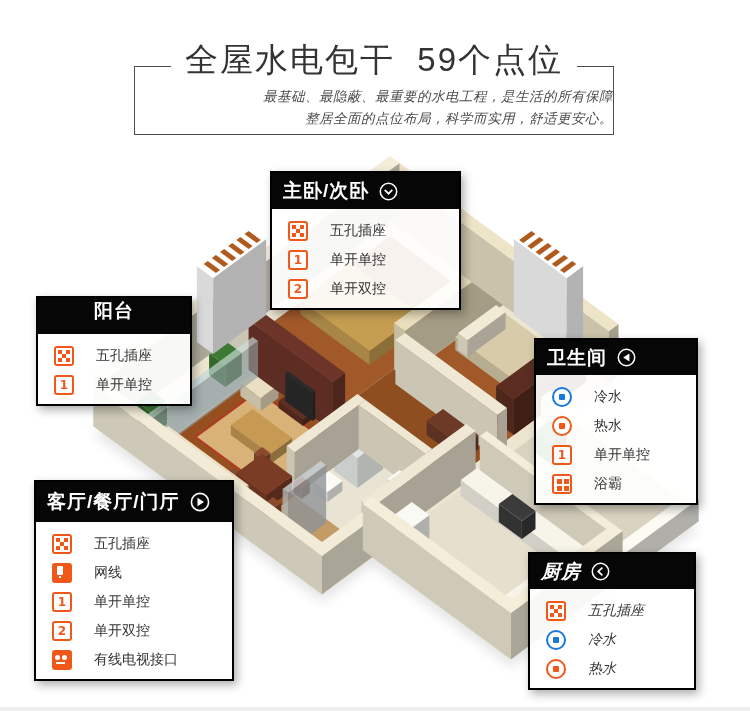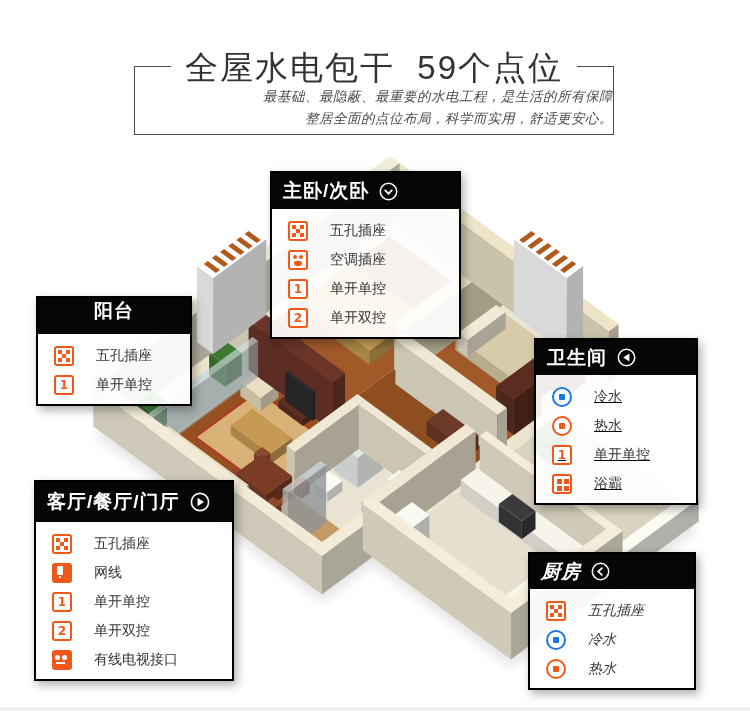--- a/index.html
+++ b/index.html
@@ -5,41 +5,41 @@
   html,body{margin:0;padding:0;background:#fff;}
   .canvas{position:relative;width:750px;height:711px;background:#ffffff;overflow:hidden;
           font-family:"Liberation Sans","DejaVu Sans",sans-serif;}
   svg.fp{position:absolute;left:0;top:0;}
 
   
   .hframe{position:absolute;left:134px;top:66px;width:478px;height:68px;
           border-left:1px solid #4d4d4d;border-right:1px solid #4d4d4d;border-bottom:1px solid #4d4d4d;}
   .hframe .tick{position:absolute;top:0;width:36px;border-top:1px solid #4d4d4d;}
   .hframe .tl{left:0;} .hframe .tr{right:0;}
-  .hframe h1{position:absolute;top:-28px;left:0;right:0;margin:8px;text-align:center;
+  .hframe h1{position:absolute;top:-28px;left:0;right:0;margin:0;text-align:center;
              font-size:33px;font-weight:400;color:#333;letter-spacing:2px;white-space:pre;}
   .hframe .sub{position:absolute;left:0;right:0;margin:0;text-align:right;
                font-size:13.5px;color:#4a4a4a;letter-spacing:0.5px;font-style:italic;}
   .hframe .s1{top:22px;} .hframe .s2{top:44px;}
 
   
   .callout{position:absolute;border:2px solid #000;background:rgba(255,255,255,0.92);
            box-shadow:3px 4px 9px rgba(0,0,0,0.32);}
   .chead{background:#060606;color:#fff;display:flex;align-items:center;gap:9px;padding:0 11px;}
   .chead .t{font-weight:700;letter-spacing:1px;white-space:nowrap;}
   .chead svg{flex:none;display:block;}
   .items{padding:7px 0 5px;}
   .item{display:flex;align-items:center;gap:22px;padding-left:16px;height:29px;}
   .item-label{font-size:14px;color:#333;white-space:nowrap;}
 
   .co-master {left:270px;top:171px;width:187px;}
   .co-master .chead{height:36px;font-size:19px;text-align:right;}
   .co-balcony{left:36px;top:296px;width:152px;}
   .co-balcony .chead{height:36px;font-size:19px;flex-direction:column;}
-  .co-bath   {left:534px;top:338px;width:160px;text-decoration:underline;}
+  .co-bath   {left:534px;top:338px;width:160px;}
   .co-bath .chead{height:35px;font-size:19px;}
   .co-living {left:34px;top:480px;width:196px;}
   .co-living .chead{height:40px;font-size:19px;}
   .co-kitchen{left:528px;top:552px;width:164px;font-style:italic;}
   .co-kitchen .chead{height:35px;font-size:19px;}
 
   
   .icon{width:20px;height:20px;box-sizing:border-box;position:relative;flex:none;}
   .sq{border:2px solid #f2571a;border-radius:3px;background:#fff;}
   .fillsq{background:#f2571a;border-radius:3px;}
@@ -260,24 +260,20 @@
         <circle cx="11" cy="11" r="8.6" fill="none" stroke="#fff" stroke-width="1.6"></circle>
         <path d="M7 9.3 L11 13.3 L15 9.3" fill="none" stroke="#fff" stroke-width="1.8"></path>
       </svg>
     </div>
     <div class="items">
       <div class="item">
         <span class="icon sq ic-five"></span>
         <span class="item-label">五孔插座</span>
       </div>
       <div class="item">
-        <span class="icon sq ic-ac"></span>
-        <span class="item-label">空调插座</span>
-      </div>
-      <div class="item">
         <span class="icon sq ic-sw">1</span>
         <span class="item-label">单开单控</span>
       </div>
       <div class="item">
         <span class="icon sq ic-sw">2</span>
         <span class="item-label">单开双控</span>
       </div>
     </div>
   </div>
 

